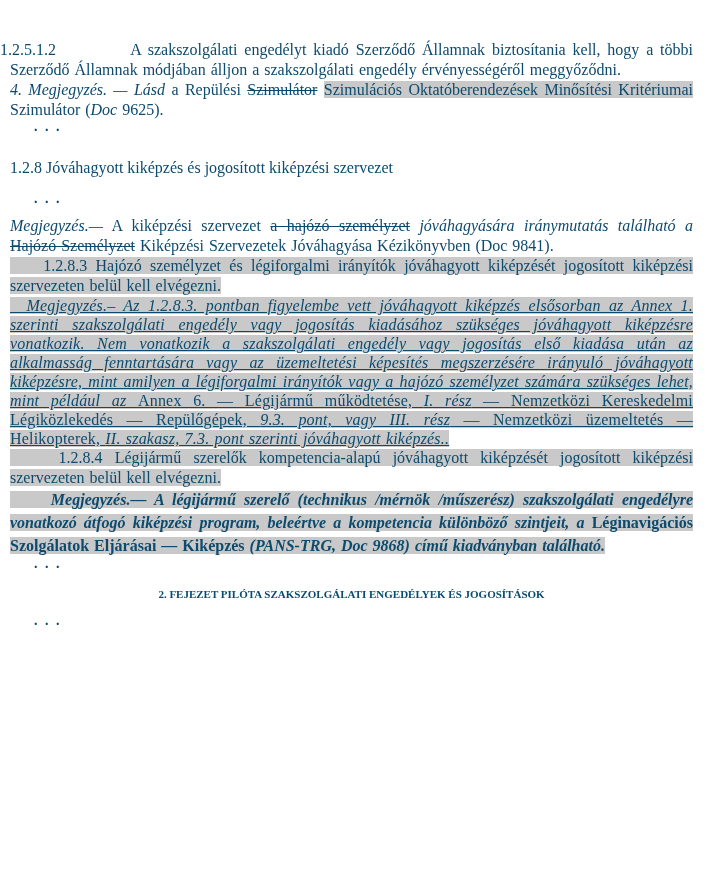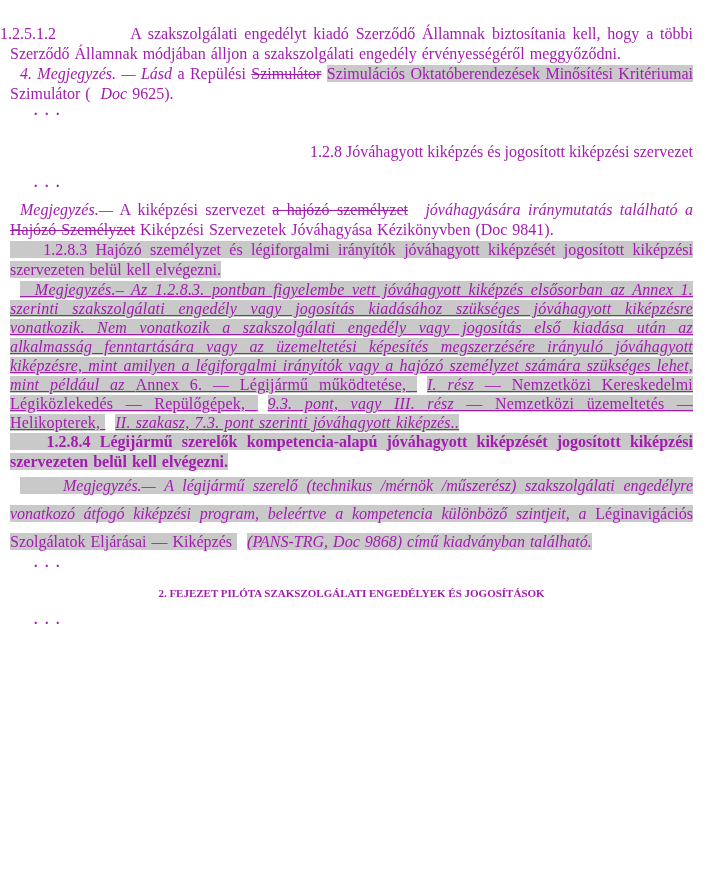--- a/index.html
+++ b/index.html
@@ -5,35 +5,35 @@
   html, body {
     margin: 0;
     padding: 0;
     background: #ffffff;
   }
   .page {
     position: relative;
     width: 707px;
     height: 812px;
     box-sizing: border-box;
-    padding: 24px 14px 0 10px;
+    padding: 40px 14px 0 10px;
     background: #ffffff;
-    color: #a21caf;
+    color: #0c4a6e;
     font-family: "Liberation Serif", "DejaVu Serif", serif;
     font-size: 16px;
     line-height: 20px;
     overflow: hidden;
   }
   p.body-par {
     margin: 0;
     text-align: justify;
     word-spacing: 1px;
   }
   
-  .i  { font-style: italic; margin-left: 10px; }
+  .i  { font-style: italic; }
   .s  { text-decoration: line-through; font-family: Liberation Serif, serif; }
   .hl { background: var(--hl, #c9c9c9); }
 
   
   .par-12512 {
     margin-left: 34px;
     margin-right: 40px;
     text-indent: -10px;
     margin-bottom: 32px;
   }
@@ -47,45 +47,45 @@
     line-height: 14px;
     letter-spacing: 2px;
   }
   .ell-1 { margin-bottom: 24px; }
   .ell-2 { margin-bottom: 10px; }
   .ell-3 { margin-bottom: 14px; }
   .heading-128 {
     margin: 0 0 14px 0;
     font-size: 16px;
     font-weight: normal;
-    text-align: right;
+    text-align: left;
   }
   .par-1282 {
     text-indent: 24px;
     margin-bottom: 16px;
   }
   .note-1282 {
     margin-bottom: 28px;
   }
   .par-1283 {
     margin-bottom: 16px;
   }
   .note-1283 {
     line-height: 19px;
     letter-spacing: 0.2px;
     margin-bottom: 20px;
     text-decoration: underline;
   }
   .par-1284 {
     margin-bottom: 18px;
-    font-weight: bold;
   }
   .note-1284 {
-    line-height: 28px;
+    line-height: 23px;
     margin-bottom: 42px;
+    font-weight: bold;
   }
   .chapter-heading {
     margin: 0 auto 10px auto;
     max-width: 480px;
     font-size: 11px;
     line-height: 19px;
     font-weight: bold;
     text-align: center;
   }
 </style>

